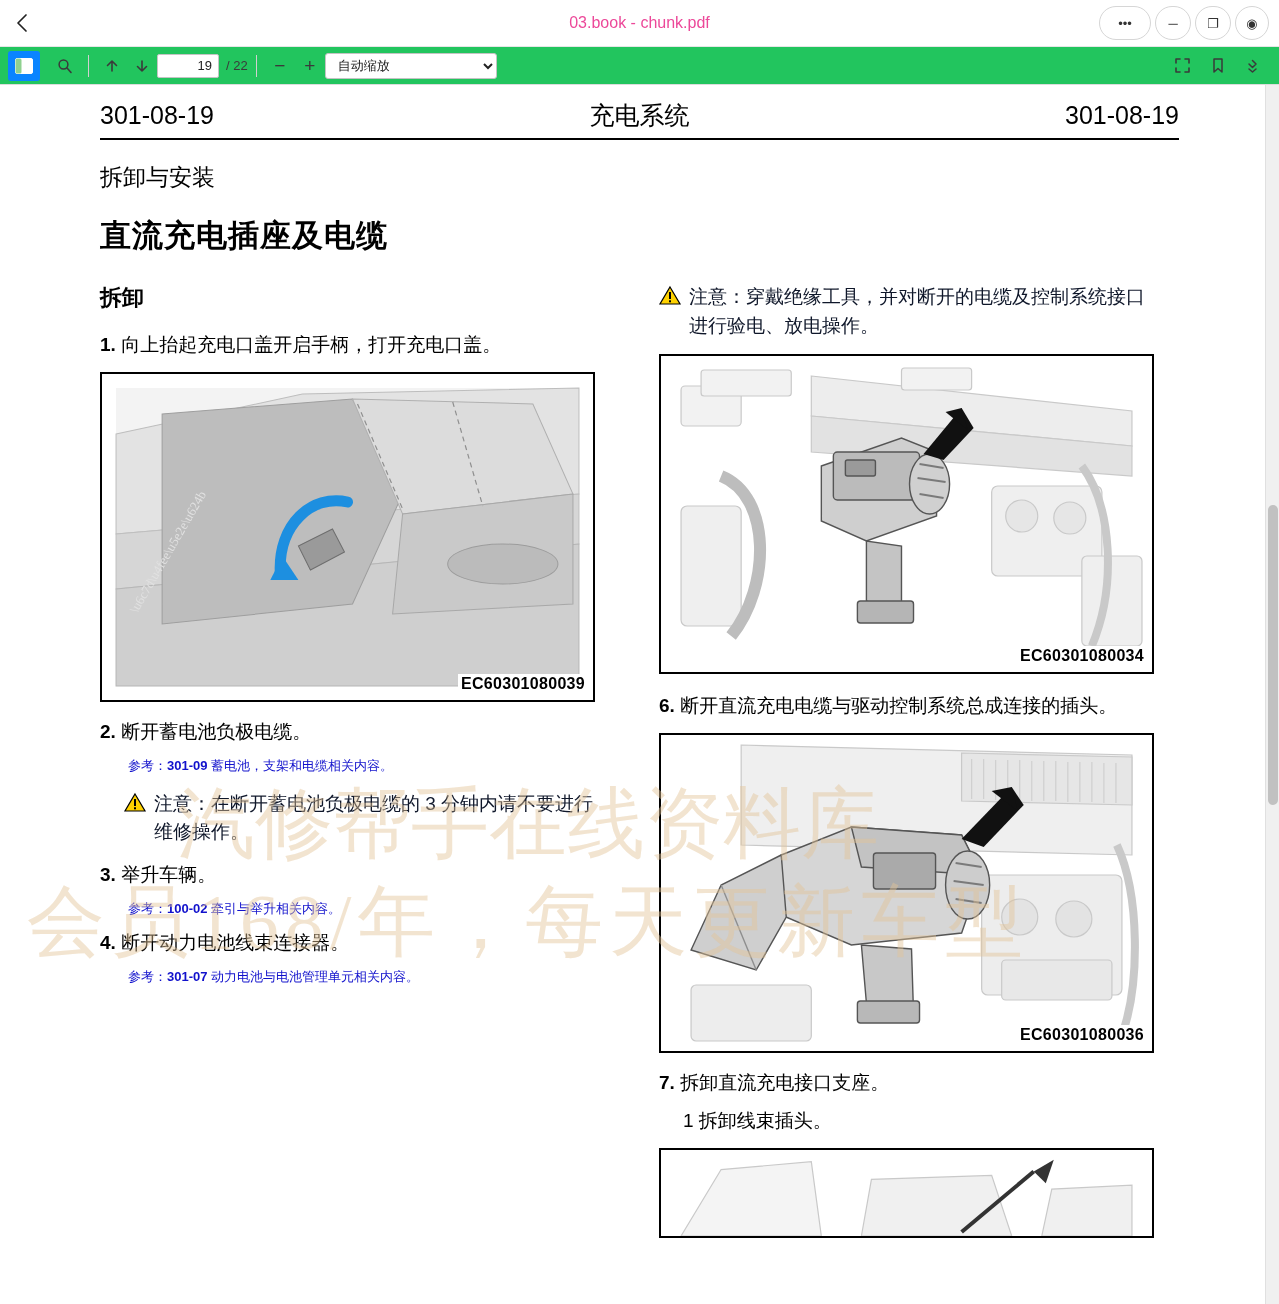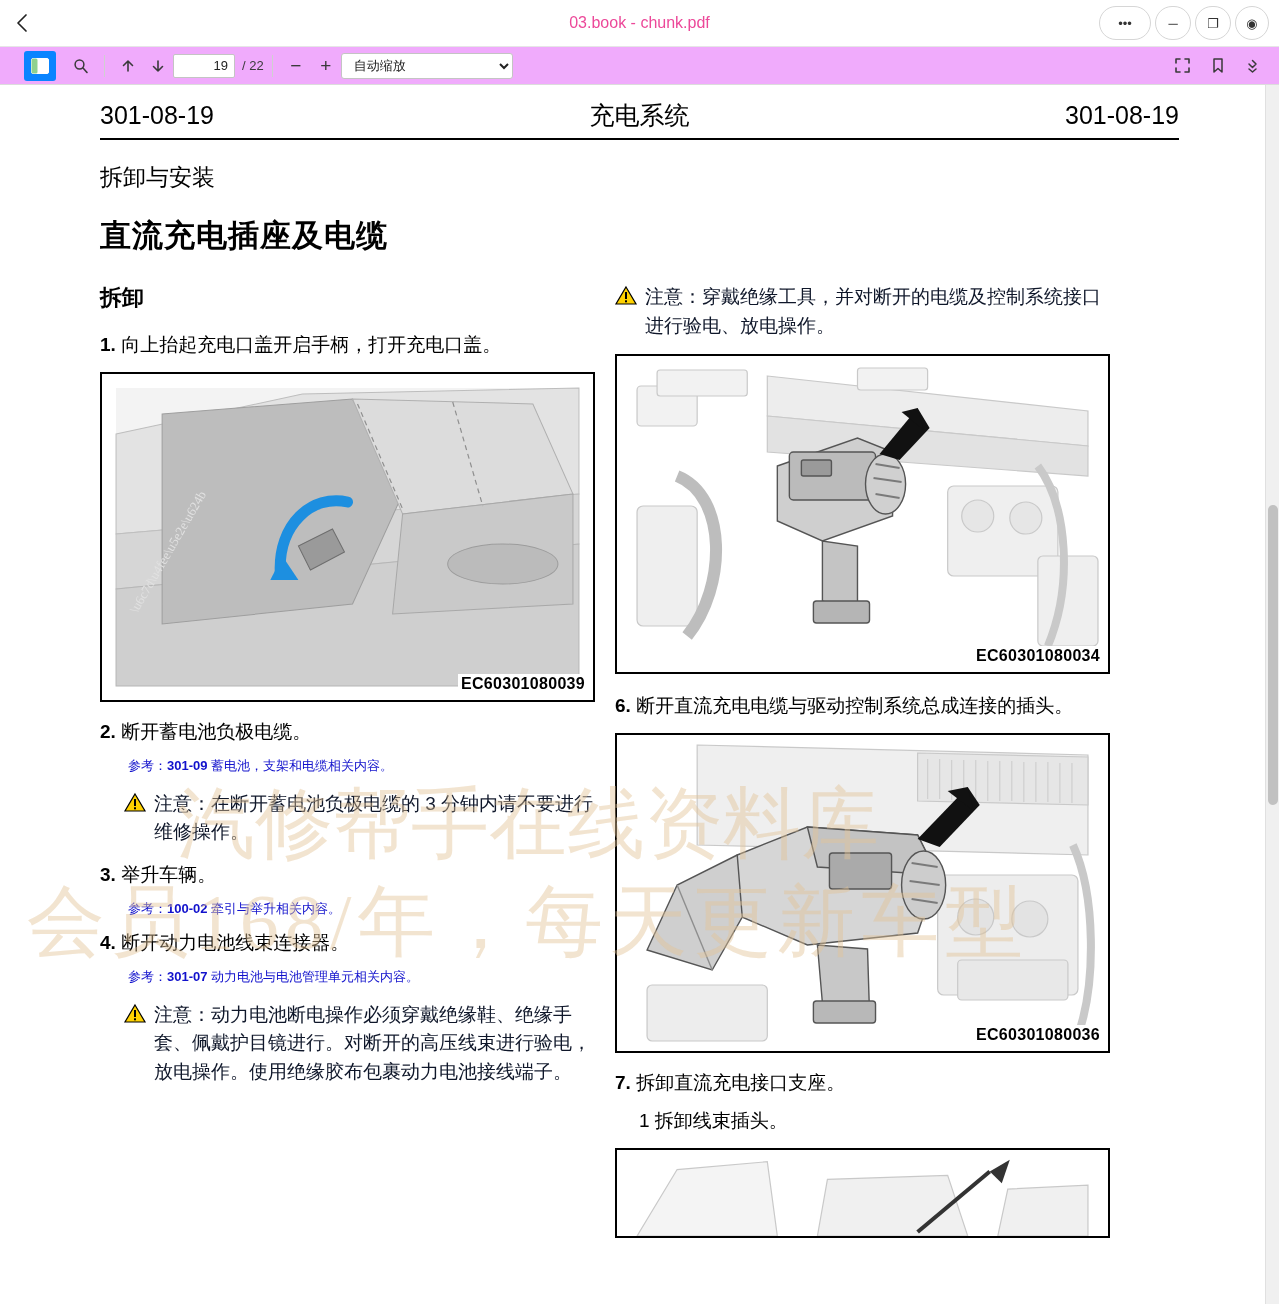--- a/index.html
+++ b/index.html
@@ -50,25 +50,25 @@
     color: #333;
     font-size: 13px;
     cursor: pointer;
   }
   .wc.pill { width: 52px; }
   .wc.round { border-radius: 50%; width: 34px; }
 
   
   .pdf-toolbar {
     height: 38px;
-    background: #f0abfc;
+    background: #22c55e;
     border-bottom: 1px solid #dcdcdc;
     display: flex;
     align-items: center;
-    padding: 0 24px;
+    padding: 0 8px;
     position: relative;
   }
   .tb-btn {
     width: 30px; height: 28px;
     display: flex; align-items: center; justify-content: center;
     color: #3a3a3a;
     cursor: pointer;
     border-radius: 3px;
     font-size: 14px;
   }
@@ -149,21 +149,21 @@
   }
   .sec-title {
     font-size: 31px;
     font-weight: bold;
     margin: 22px 0 0 0;
     letter-spacing: 1px;
   }
 
   .cols {
     display: flex;
-    gap: 20px;
+    gap: 64px;
     margin-top: 26px;
   }
   .col { width: 495px; position: relative; }
 
   .subhead {
     font-size: 22px;
     font-weight: bold;
     margin-bottom: 18px;
   }
 
@@ -405,30 +405,20 @@
         <div class="step" style="">
           <span class="step-num">4.</span>
           <span>断开动力电池线束连接器。</span>
         </div>
 
         <div class="ref">
           <span>参考：</span><b>301-07</b>
           <span>动力电池与电池管理单元相关内容。</span>
         </div>
 
-        <div class="note">
-          <span class="warn-ico">
-            <svg width="22" height="19" viewBox="0 0 22 19">
-                <polygon points="11,1 21,18 1,18" fill="#ffd200" stroke="#000" stroke-width="1.2"></polygon>
-                <rect x="10" y="6" width="2" height="7" fill="#000"></rect>
-                <rect x="10" y="14.3" width="2" height="2" fill="#000"></rect>
-              </svg>
-          </span>
-          <span>注意：</span><span>动力电池断电操作必须穿戴绝缘鞋、绝缘手套、佩戴护目镜进行。对断开的高压线束进行验电，放电操作。使用绝缘胶布包裹动力电池接线端子。</span>
-        </div>
       </div>
 
       <div class="col">
 
         <div class="note" style="margin-top:0;margin-left:0;">
           <span class="warn-ico">
             <svg width="22" height="19" viewBox="0 0 22 19">
                 <polygon points="11,1 21,18 1,18" fill="#ffd200" stroke="#000" stroke-width="1.2"></polygon>
                 <rect x="10" y="6" width="2" height="7" fill="#000"></rect>
                 <rect x="10" y="14.3" width="2" height="2" fill="#000"></rect>

